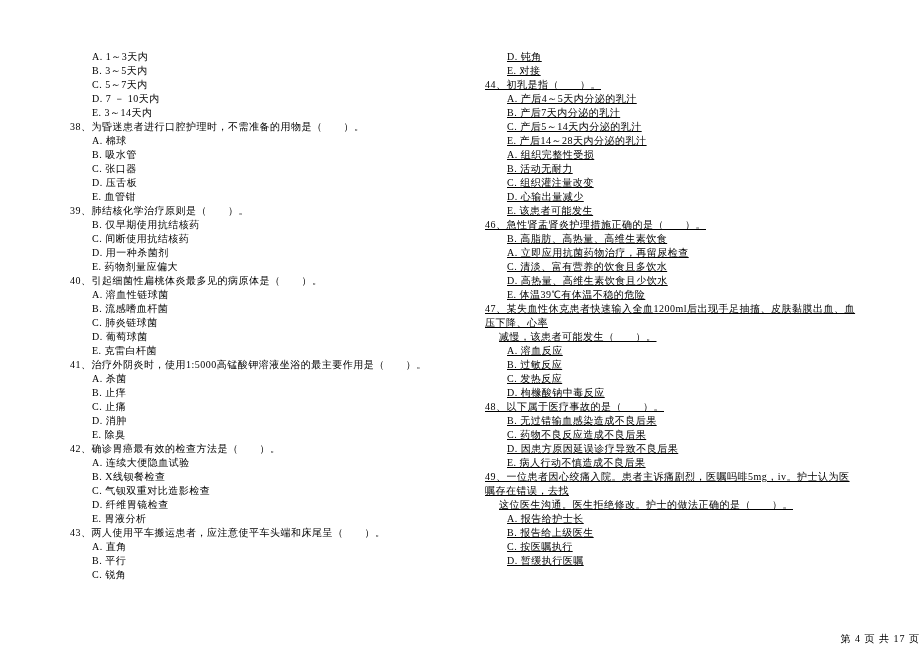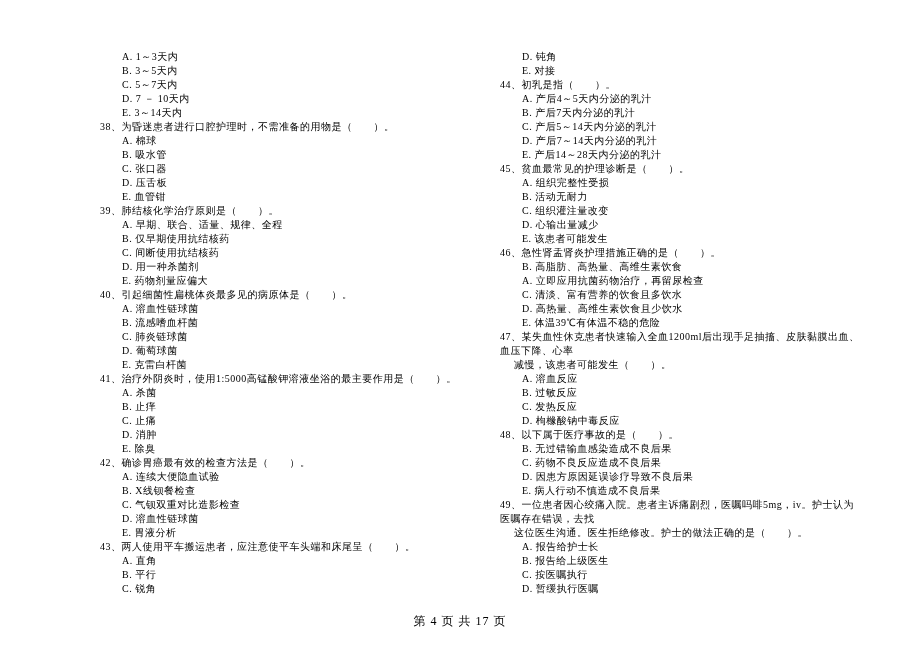--- a/index.html
+++ b/index.html
@@ -12,110 +12,108 @@
       height: 650px;
       background: #ffffff;
       font-family: "SimSun", "宋体", serif;
       font-size: 10px;
       color: #000000;
       position: relative;
       overflow: hidden;
     }
     .page-content {
       display: flex;
-      padding: 50px 60px 0 100px;
+      padding: 50px 60px 0 70px;
       justify-content: center;
     }
     .column {
       flex: 1;
       padding-right: 30px;
     }
     .column:last-child {
       padding-right: 0;
       padding-left: 10px;
+      text-decoration: underline;
     }
     .option {
       margin-left: 22px;
       line-height: 14px;
       letter-spacing: 0.5px;
     }
     .question {
       margin-left: 0;
       line-height: 14px;
       letter-spacing: 0.5px;
     }
     .question-continuation {
       margin-left: 14px;
       line-height: 14px;
       letter-spacing: 0.5px;
     }
     .page-footer {
       position: absolute;
-      bottom: 20px;
+      bottom: 4px;
       width: 100%;
-      text-align: center;
-      font-size: 12px;
+      text-align: right;
+      font-size: 10px;
       letter-spacing: 1px;
     }
   </style>
 </head>
 <body>
 
 <div class="page-content">
   <div class="column" id="left-column">
       <div class="option">A. 1～3天内</div>
       <div class="option">B. 3～5天内</div>
       <div class="option">C. 5～7天内</div>
       <div class="option">D. 7 － 10天内</div>
       <div class="option">E. 3～14天内</div>
       <div class="question">38、为昏迷患者进行口腔护理时，不需准备的用物是（　　）。</div>
       <div class="option">A. 棉球</div>
       <div class="option">B. 吸水管</div>
       <div class="option">C. 张口器</div>
       <div class="option">D. 压舌板</div>
       <div class="option">E. 血管钳</div>
       <div class="question">39、肺结核化学治疗原则是（　　）。</div>
-      <div class="option">A. 早期、联合、适量、规律、全程</div>
       <div class="option">B. 仅早期使用抗结核药</div>
       <div class="option">C. 间断使用抗结核药</div>
       <div class="option">D. 用一种杀菌剂</div>
       <div class="option">E. 药物剂量应偏大</div>
       <div class="question">40、引起细菌性扁桃体炎最多见的病原体是（　　）。</div>
       <div class="option">A. 溶血性链球菌</div>
       <div class="option">B. 流感嗜血杆菌</div>
       <div class="option">C. 肺炎链球菌</div>
       <div class="option">D. 葡萄球菌</div>
       <div class="option">E. 克雷白杆菌</div>
       <div class="question">41、治疗外阴炎时，使用1:5000高锰酸钾溶液坐浴的最主要作用是（　　）。</div>
       <div class="option">A. 杀菌</div>
       <div class="option">B. 止痒</div>
       <div class="option">C. 止痛</div>
       <div class="option">D. 消肿</div>
       <div class="option">E. 除臭</div>
       <div class="question">42、确诊胃癌最有效的检查方法是（　　）。</div>
       <div class="option">A. 连续大便隐血试验</div>
       <div class="option">B. X线钡餐检查</div>
       <div class="option">C. 气钡双重对比造影检查</div>
-      <div class="option">D. 溶血性链球菌</div>
+      <div class="option">D. 纤维胃镜检查</div>
       <div class="option">E. 胃液分析</div>
       <div class="question">43、两人使用平车搬运患者，应注意使平车头端和床尾呈（　　）。</div>
       <div class="option">A. 直角</div>
       <div class="option">B. 平行</div>
       <div class="option">C. 锐角</div>
     </div>
   <div class="column" id="right-column">
       <div class="option">D. 钝角</div>
       <div class="option">E. 对接</div>
       <div class="question">44、初乳是指（　　）。</div>
       <div class="option">A. 产后4～5天内分泌的乳汁</div>
       <div class="option">B. 产后7天内分泌的乳汁</div>
       <div class="option">C. 产后5～14天内分泌的乳汁</div>
-      <div class="option">D. 产后7～14天内分泌的乳汁</div>
       <div class="option">E. 产后14～28天内分泌的乳汁</div>
-      <div class="question">45、贫血最常见的护理诊断是（　　）。</div>
       <div class="option">A. 组织完整性受损</div>
       <div class="option">B. 活动无耐力</div>
       <div class="option">C. 组织灌注量改变</div>
       <div class="option">D. 心输出量减少</div>
       <div class="option">E. 该患者可能发生</div>
       <div class="question">46、急性肾盂肾炎护理措施正确的是（　　）。</div>
       <div class="option">B. 高脂肪、高热量、高维生素饮食</div>
       <div class="option">A. 立即应用抗菌药物治疗，再留尿检查</div>
       <div class="option">C. 清淡、富有营养的饮食且多饮水</div>
       <div class="option">D. 高热量、高维生素饮食且少饮水</div>

